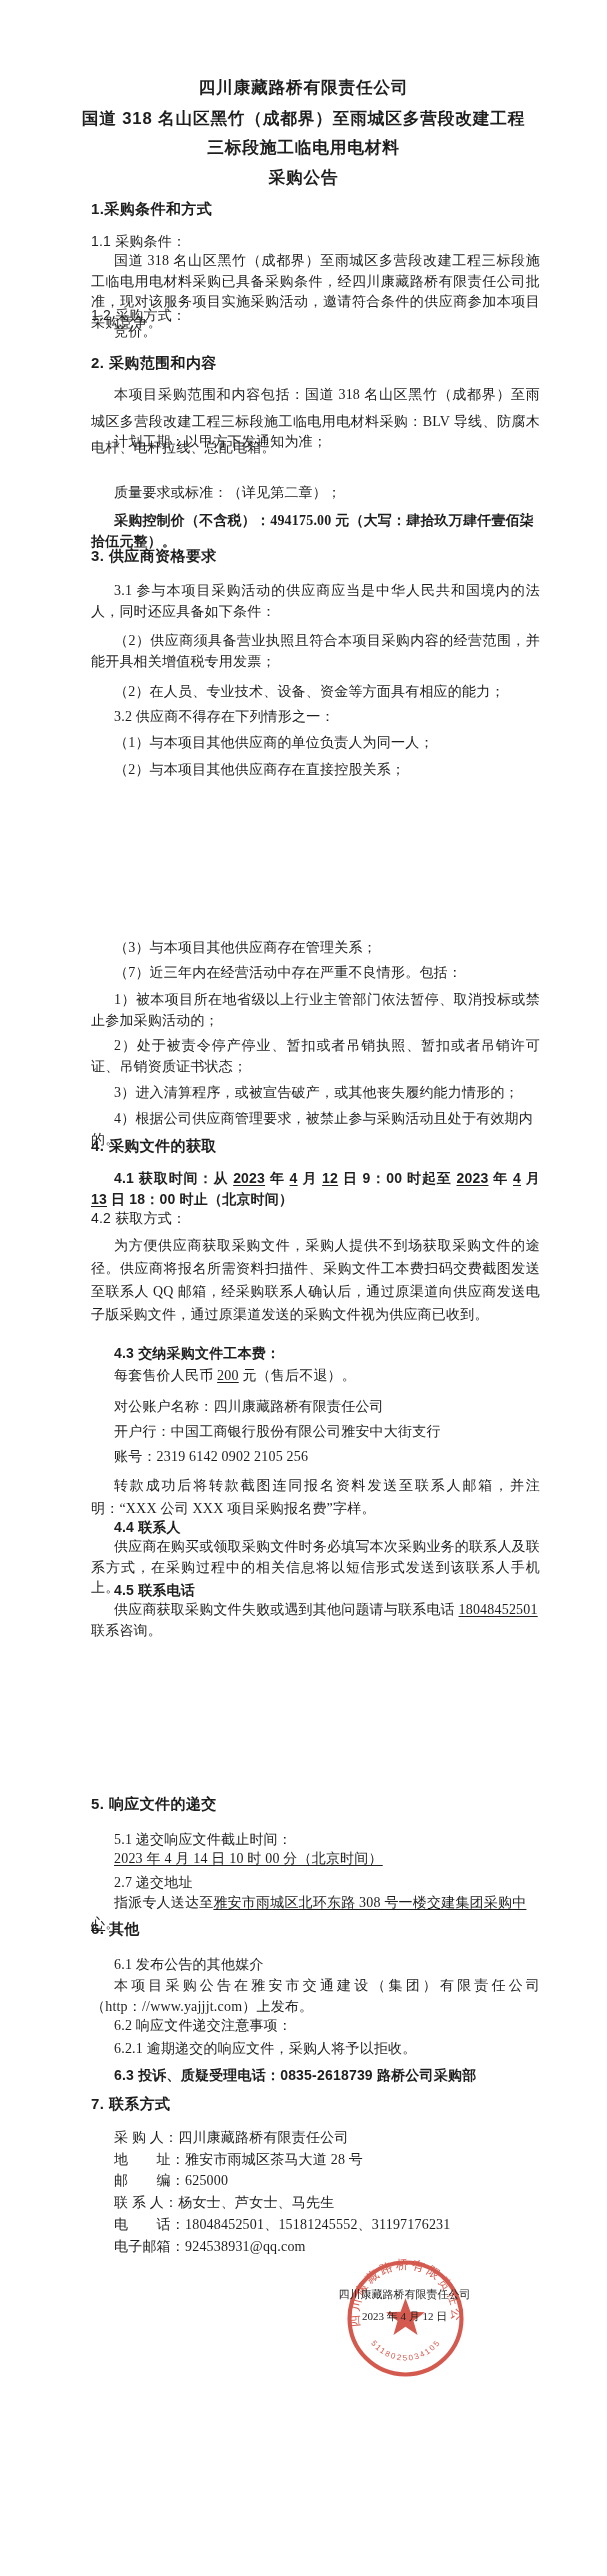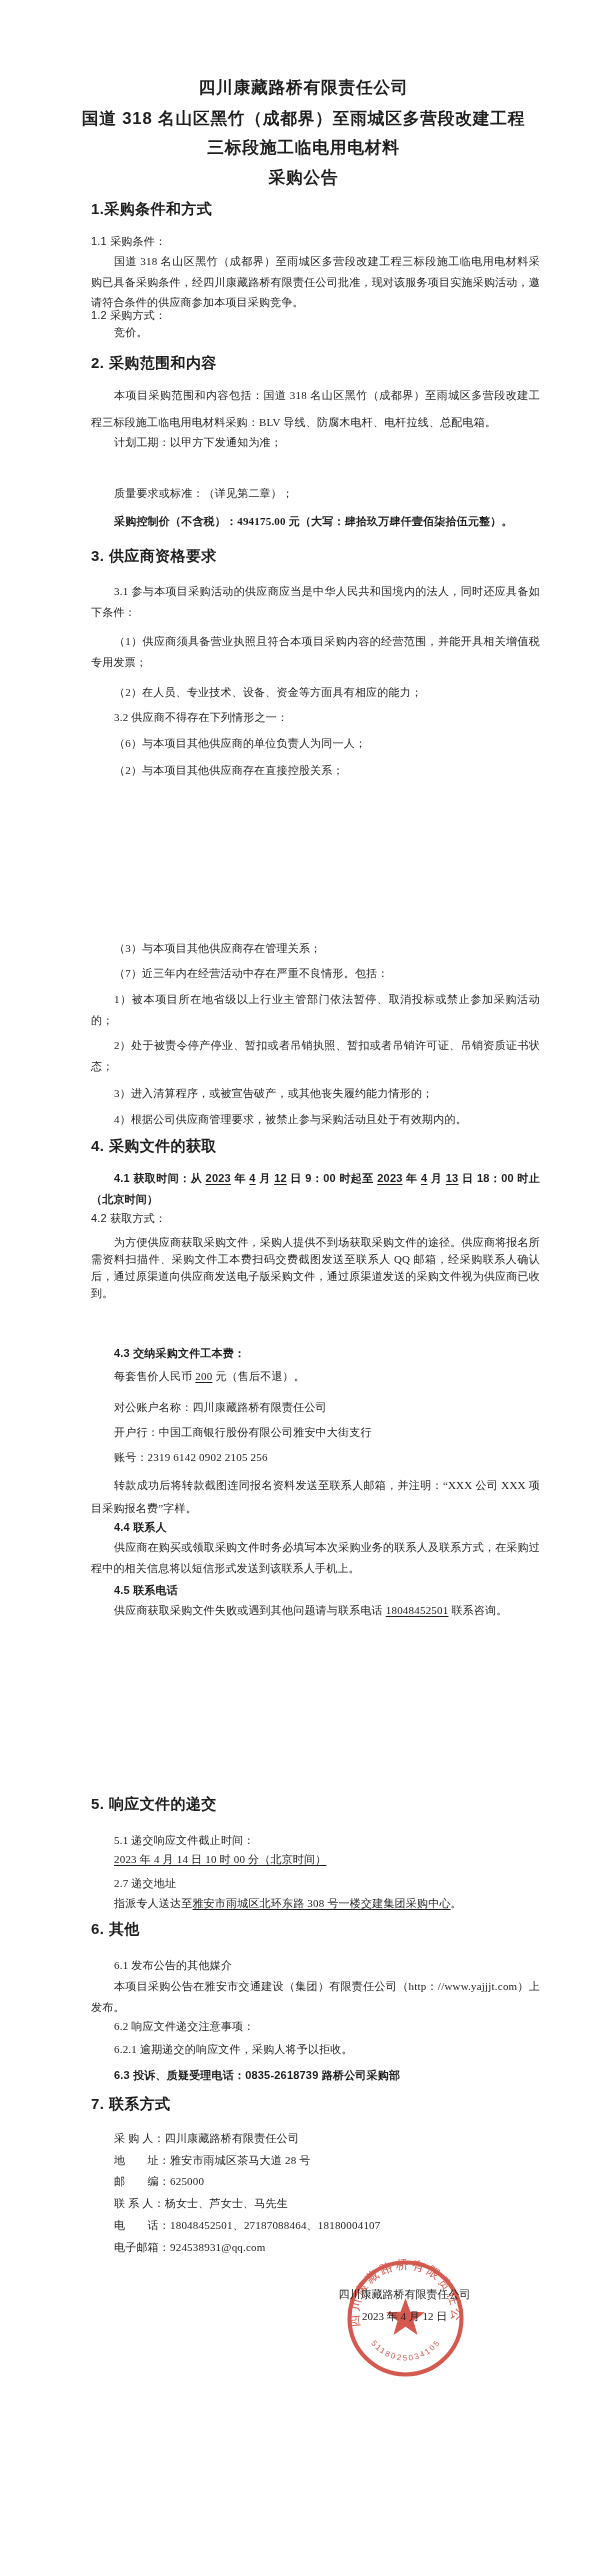--- a/index.html
+++ b/index.html
@@ -1,26 +1,26 @@
 <!DOCTYPE html>
 <html style="font-size:12px"><head>
 <meta charset="utf-8">
 <style>
   html,body{margin:0;padding:0;background:#ffffff;}
   .page{position:relative;width:607px;height:2576px;margin:0 auto;background:#ffffff;color:#1e1e1e;overflow:hidden;}
-  .blk{position:absolute;left:91px;width:449px;font-family:"Liberation Serif","DejaVu Serif",serif;font-size:11px;line-height:20.5px;letter-spacing:0.2px;}
+  .blk{position:absolute;left:91px;width:449px;font-family:"Liberation Serif","DejaVu Serif",serif;font-size:14px;line-height:20.5px;letter-spacing:0.2px;}
   .j{text-align:justify;text-justify:inter-ideograph;}
   .ind{text-indent:23px;}
   .center{left:0;width:607px;text-align:center;}
   .title{font-family:"Liberation Sans","DejaVu Sans",sans-serif;font-weight:700;font-size:16.7px;line-height:20px;letter-spacing:0.8px;}
   .h{font-family:"Liberation Sans","DejaVu Sans",sans-serif;font-weight:700;font-size:15px;line-height:18px;letter-spacing:0.4px;}
   .b{font-weight:700;}
   .sans{font-family:"Liberation Sans","DejaVu Sans",sans-serif;}
   .u, .u span{text-decoration:underline;text-underline-offset:2.3px;}
-  .lh33{line-height:17px;}
+  .lh33{line-height:23px;}
   .lh35{line-height:26.6px;}
   .lh30{line-height:23px;}
   .lh28{line-height:21px;}
   .lh286{line-height:22px;}
   .footer-line{position:absolute;left:325px;width:159px;text-align:center;font-family:"Liberation Serif","DejaVu Serif",serif;font-size:11px;line-height:20.5px;}
   .seal{position:absolute;left:345px;top:2258px;width:121px;height:121px;opacity:0.88;}
 </style>
 </head>
 <body>
 
@@ -38,24 +38,24 @@
   <div class="blk ind" style="top:322px">竞价。</div>
 
   <div class="blk h" style="top:354px">2. 采购范围和内容</div>
   <div class="blk j ind lh35" style="top:382px">本项目采购范围和内容包括：国道 318 名山区黑竹（成都界）至雨城区多营段改建工程三标段施工临电用电材料采购：BLV 导线、防腐木电杆、电杆拉线、总配电箱。</div>
   <div class="blk ind" style="top:432px">计划工期：以甲方下发通知为准；</div>
   <div class="blk ind" style="top:483px">质量要求或标准：（详见第二章）；</div>
   <div class="blk ind b" style="top:511px">采购控制价（不含税）：494175.00 元（大写：肆拾玖万肆仟壹佰柒拾伍元整）。</div>
 
   <div class="blk h" style="top:547px">3. 供应商资格要求</div>
   <div class="blk j ind" style="top:581px">3.1 参与本项目采购活动的供应商应当是中华人民共和国境内的法人，同时还应具备如下条件：</div>
-  <div class="blk j ind" style="top:631px">（1）供应商须具备营业执照且符合本项目采购内容的经营范围，并能开具相关增值税专用发票；</div>
+  <div class="blk j ind" style="top:631px">（2）供应商须具备营业执照且符合本项目采购内容的经营范围，并能开具相关增值税专用发票；</div>
   <div class="blk ind" style="top:682px">（2）在人员、专业技术、设备、资金等方面具有相应的能力；</div>
   <div class="blk ind" style="top:707px">3.2 供应商不得存在下列情形之一：</div>
-  <div class="blk ind" style="top:733px">（6）与本项目其他供应商的单位负责人为同一人；</div>
+  <div class="blk ind" style="top:733px">（1）与本项目其他供应商的单位负责人为同一人；</div>
   <div class="blk ind" style="top:760px">（2）与本项目其他供应商存在直接控股关系；</div>
   <div class="blk ind" style="top:938px">（3）与本项目其他供应商存在管理关系；</div>
   <div class="blk ind" style="top:963px">（7）近三年内在经营活动中存在严重不良情形。包括：</div>
   <div class="blk j ind lh28" style="top:989px">1）被本项目所在地省级以上行业主管部门依法暂停、取消投标或禁止参加采购活动的；</div>
   <div class="blk j ind lh28" style="top:1035px">2）处于被责令停产停业、暂扣或者吊销执照、暂扣或者吊销许可证、吊销资质证书状态；</div>
   <div class="blk ind" style="top:1083px">3）进入清算程序，或被宣告破产，或其他丧失履约能力情形的；</div>
   <div class="blk ind" style="top:1109px">4）根据公司供应商管理要求，被禁止参与采购活动且处于有效期内的。</div>
 
   <div class="blk h" style="top:1137px">4. 采购文件的获取</div>
   <div class="blk j ind sans b" style="top:1168px"><span>4.1 获取时间：从 </span><span class="u">2023</span><span> 年 </span><span class="u">4</span><span> 月 </span><span class="u">12</span><span> 日 9：00 时起至 </span><span class="u">2023</span><span> 年 </span><span class="u">4</span><span> 月 </span><span class="u">13</span><span> 日 18：00 时止（北京时间）</span></div>
@@ -83,21 +83,21 @@
   <div class="blk j ind" style="top:1976px">本项目采购公告在雅安市交通建设（集团）有限责任公司（http：//www.yajjjt.com）上发布。</div>
   <div class="blk ind" style="top:2016px">6.2 响应文件递交注意事项：</div>
   <div class="blk ind" style="top:2039px">6.2.1 逾期递交的响应文件，采购人将予以拒收。</div>
   <div class="blk ind sans b" style="top:2065px">6.3 投诉、质疑受理电话：0835-2618739 路桥公司采购部</div>
 
   <div class="blk h" style="top:2095px">7. 联系方式</div>
   <div class="blk ind lh286" style="top:2127px">采 购 人：四川康藏路桥有限责任公司</div>
   <div class="blk ind lh286" style="top:2149px">地　　址：雅安市雨城区茶马大道 28 号</div>
   <div class="blk ind lh286" style="top:2170px">邮　　编：625000</div>
   <div class="blk ind lh286" style="top:2192px">联 系 人：杨女士、芦女士、马先生</div>
-  <div class="blk ind lh286" style="top:2214px">电　　话：18048452501、27187088464、18180004107</div>
+  <div class="blk ind lh286" style="top:2214px">电　　话：18048452501、15181245552、31197176231</div>
   <div class="blk ind lh286" style="top:2236px">电子邮箱：924538931@qq.com</div>
 
   <svg class="seal" viewBox="0 0 160 160" aria-hidden="true">
     <defs>
       <path id="sealTopArc" d="M 21 95 A 62 62 0 1 1 139 95" fill="none"></path>
       <path id="sealBottomArc" d="M 29 104 A 57 57 0 0 0 131 104" fill="none"></path>
     </defs>
     <circle cx="80" cy="80" r="74" fill="none" stroke-width="5.5" stroke="#cf4437"></circle>
     <polygon points="80,53 86.5,71.1 105.7,71.7 90.5,83.4 95.9,101.8 80,91 64.1,101.8 69.5,83.4 54.3,71.7 73.5,71.1" fill="#cf4437"></polygon>
     <text font-size="16.5" letter-spacing="3.5" font-family="Liberation Serif, DejaVu Serif, serif" fill="#cf4437">

